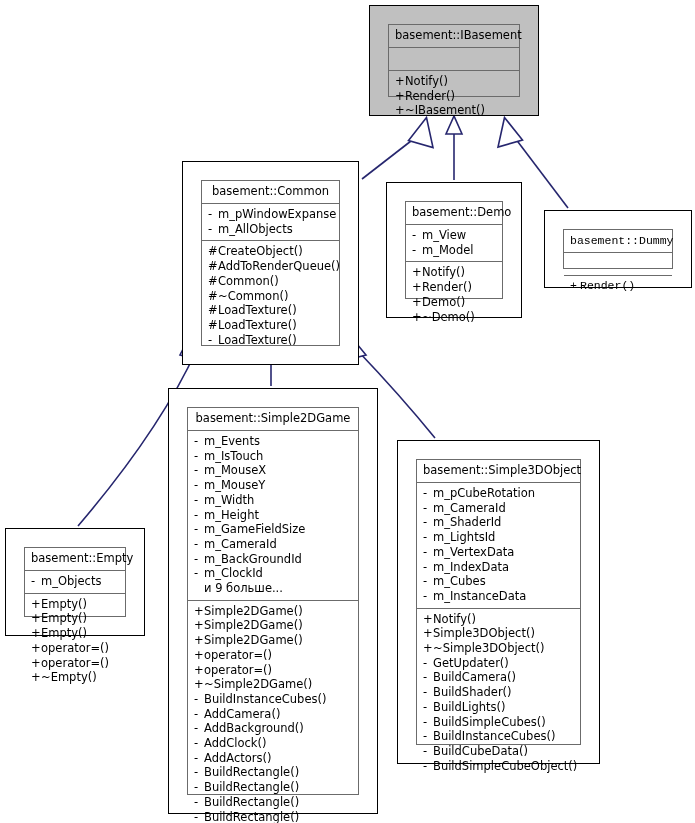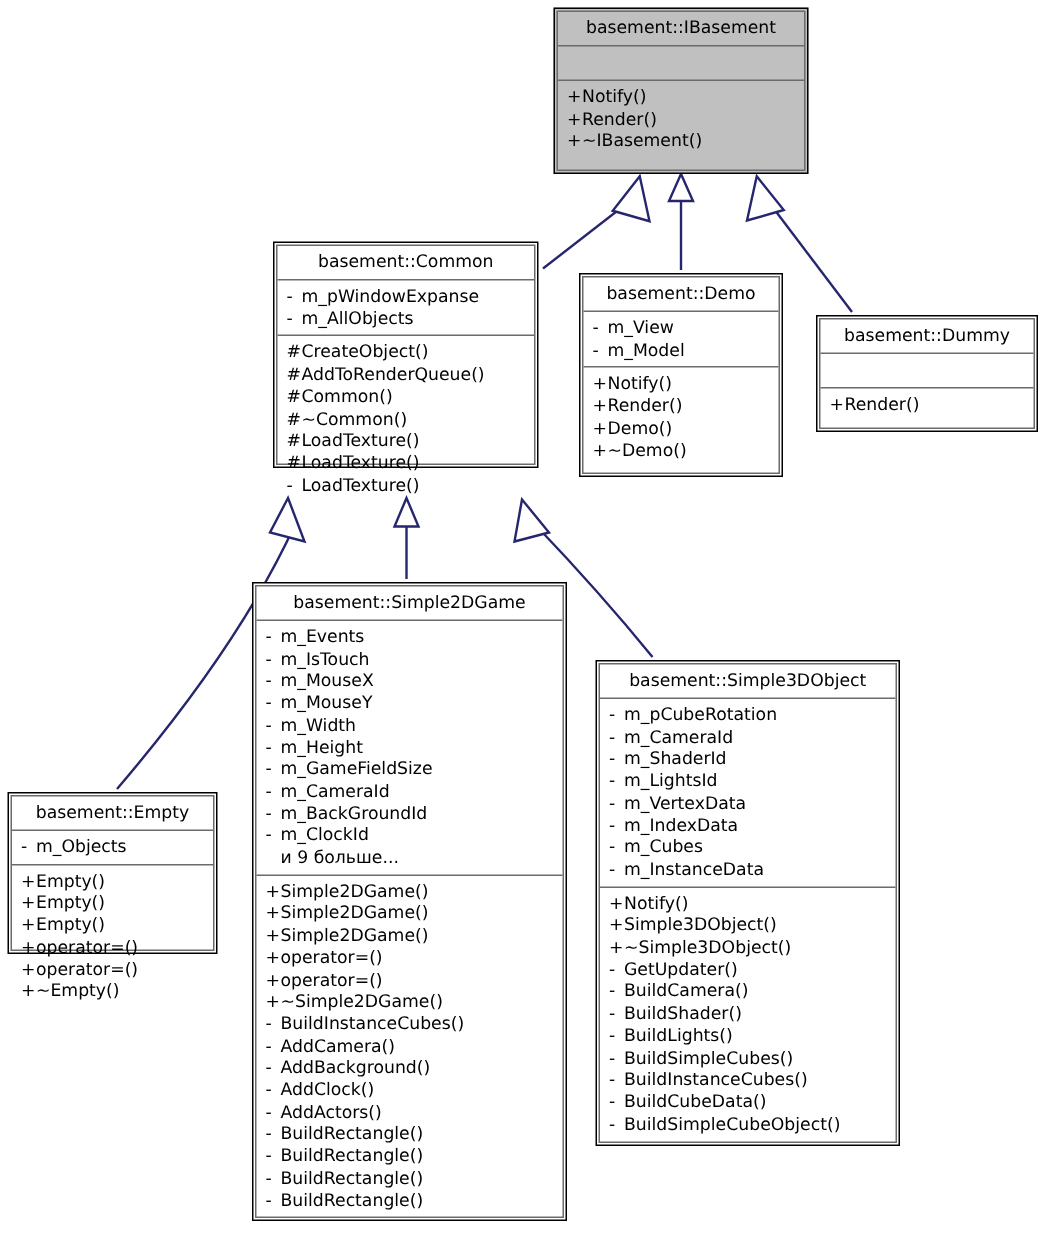--- a/index.html
+++ b/index.html
@@ -21,21 +21,21 @@
     top: 0;
     width: 695px;
     height: 823px;
     pointer-events: none;
   }
   .uml-class {
     position: absolute;
     box-sizing: border-box;
     border: 1px solid #000000;
     background: #ffffff;
-    padding: 1px;
+    padding: 18px;
   }
   .uml-inner {
     border: 1px solid #6b6b6b;
     box-sizing: border-box;
     height: 100%;
     display: flex;
     flex-direction: column;
   }
   .uml-class.filled { background: #c0c0c0; }
   .uml-class.filled .uml-inner { background: #c0c0c0; }
@@ -114,21 +114,21 @@
       <div class="uml-compartment empty"></div>
       <div class="uml-sep"></div>
       <div class="uml-compartment">
           <div class="uml-row"><span class="vis">+</span><span>Notify()</span></div>
           <div class="uml-row"><span class="vis">+</span><span>Render()</span></div>
           <div class="uml-row"><span class="vis">+</span><span>~IBasement()</span></div>
         </div>
     </div>
   </div>
 
-  <div class="uml-class" style="left:182px; top:161px; width:177px; height:151px;">
+  <div class="uml-class" style="left:182px; top:161px; width:177px; height:204px;">
     <div class="uml-inner">
       <div class="uml-title">basement::Common</div>
       <div class="uml-sep"></div>
       <div class="uml-compartment">
           <div class="uml-row"><span class="vis">-</span><span>m_pWindowExpanse</span></div>
           <div class="uml-row"><span class="vis">-</span><span>m_AllObjects</span></div>
         </div>
       <div class="uml-sep"></div>
       <div class="uml-compartment">
           <div class="uml-row"><span class="vis">#</span><span>CreateObject()</span></div>
@@ -153,21 +153,21 @@
       <div class="uml-sep"></div>
       <div class="uml-compartment">
           <div class="uml-row"><span class="vis">+</span><span>Notify()</span></div>
           <div class="uml-row"><span class="vis">+</span><span>Render()</span></div>
           <div class="uml-row"><span class="vis">+</span><span>Demo()</span></div>
           <div class="uml-row"><span class="vis">+</span><span>~Demo()</span></div>
         </div>
     </div>
   </div>
 
-  <div class="uml-class" style="left:544px; top:210px; width:148px; height:78px;">
+  <div class="uml-class" style="left:544px; top:210px; width:148px; height:78px;font-family:Liberation Mono, monospace;">
     <div class="uml-inner">
       <div class="uml-title">basement::Dummy</div>
       <div class="uml-sep"></div>
       <div class="uml-compartment empty"></div>
       <div class="uml-sep"></div>
       <div class="uml-compartment">
           <div class="uml-row"><span class="vis">+</span><span>Render()</span></div>
         </div>
     </div>
   </div>

